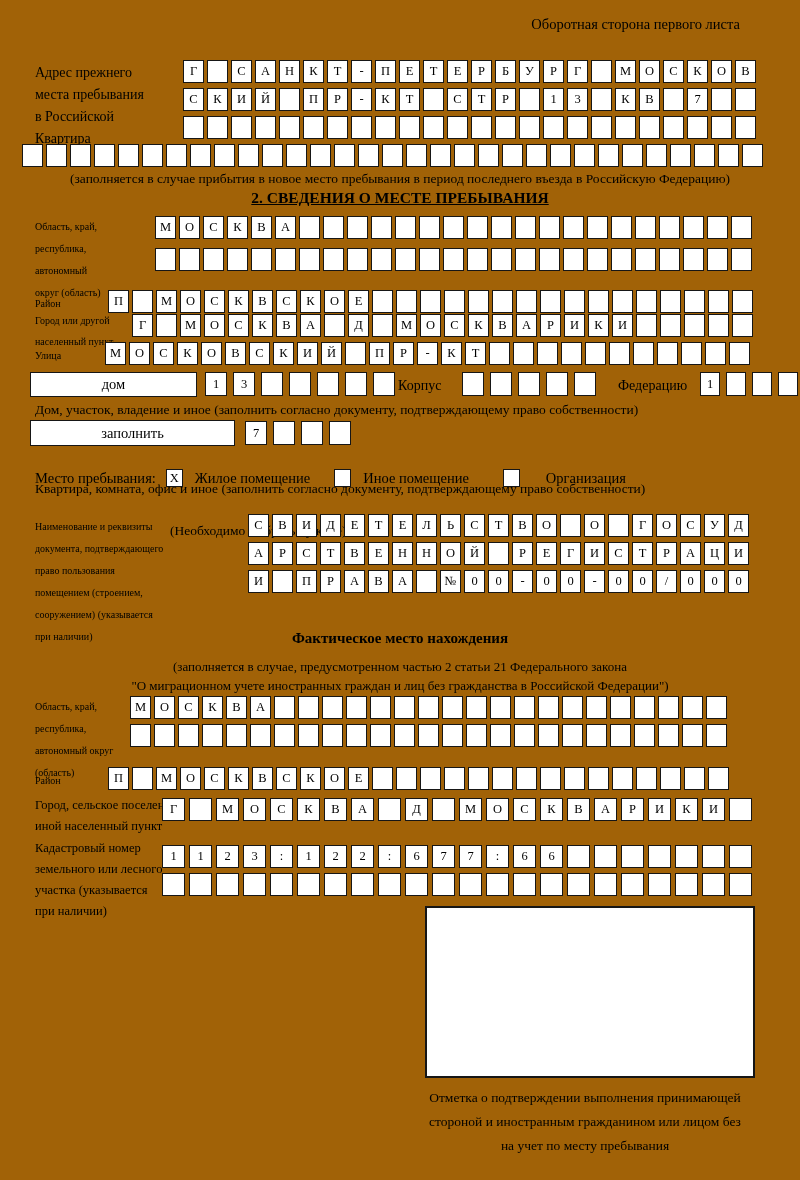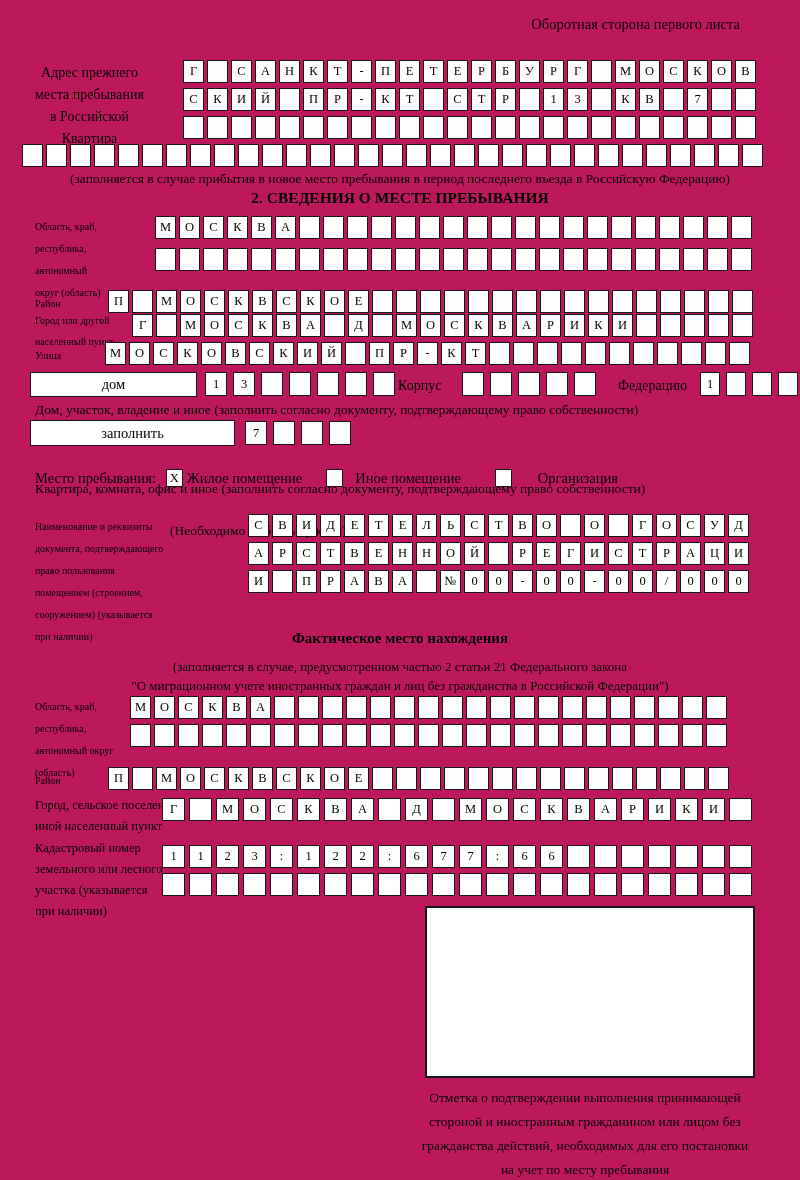--- a/index.html
+++ b/index.html
@@ -1,16 +1,16 @@
 <!DOCTYPE html>
 <html><head>
 <meta charset="utf-8">
 <style>
   html,body{margin:0;padding:0;background:#fff;}
-  .page{position:relative;width:800px;height:1180px;background:#be185d;color:#000;
+  .page{position:relative;width:800px;height:1180px;background:#a16207;color:#000;
         font-family:"Liberation Serif", serif;overflow:hidden;}
   .label{position:absolute;font-size:10px;line-height:21px;color:#000;}
   .label.lh22{line-height:22px;}
   .right{text-align:right;}
   .note{position:absolute;font-size:14.5px;}
   .caption{position:absolute;font-size:13.5px;line-height:18px;}
   .center{left:0;width:800px;text-align:center;}
   .title{position:absolute;font-weight:bold;font-size:15.5px;}
   .cellrow{position:absolute;display:flex;}
   .cell{flex:none;box-sizing:border-box;width:21px;height:23px;margin-right:3px;
@@ -28,21 +28,21 @@
   .stampcap{position:absolute;font-size:13.5px;line-height:24px;text-align:center;}
   .capline{position:absolute;font-size:13px;line-height:19px;}
 </style>
 </head>
 <body>
 
 <div class="page">
 
   <div class="note right" style="left:400px;top:16px;width:340px;">Оборотная сторона первого листа</div>
 
-  <div class="label lh22" style="left:35px;top:62px;font-size:14px;text-align:center;">
+  <div class="label lh22" style="left:35px;top:62px;font-size:14px;">
       <div>Адрес прежнего</div>
       <div>места пребывания</div>
       <div>в Российской</div>
       <div>Квартира</div>
     </div>
   <div class="cellrow" style="left:183px;top:60px;">
       <span class="cell">Г</span>
       <span class="cell"></span>
       <span class="cell">С</span>
       <span class="cell">А</span>
@@ -147,21 +147,21 @@
       <span class="cell"></span>
       <span class="cell"></span>
       <span class="cell"></span>
       <span class="cell"></span>
       <span class="cell"></span>
       <span class="cell"></span>
       <span class="cell"></span>
     </div>
   <div class="caption center" style="top:170px;font-size:13.5px;">(заполняется в случае прибытия в новое место пребывания в период последнего въезда в Российскую Федерацию)</div>
 
-  <div class="title center" style="top:189px;">2. СВЕДЕНИЯ О МЕСТЕ ПРЕБЫВАНИЯ</div>
+  <div class="title center" style="top:189px;text-decoration:underline;">2. СВЕДЕНИЯ О МЕСТЕ ПРЕБЫВАНИЯ</div>
 
   <div class="label lh22" style="left:35px;top:216px;">
       <div>Область, край,</div>
       <div>республика,</div>
       <div>автономный</div>
       <div>округ (область)</div>
     </div>
   <div class="cellrow" style="left:155px;top:216px;">
       <span class="cell">М</span>
       <span class="cell">О</span>
@@ -344,21 +344,21 @@
       <span class="cell">7</span>
       <span class="cell"></span>
       <span class="cell"></span>
       <span class="cell"></span>
     </div>
   <div class="caption" style="left:35px;top:480px;font-size:13.5px;">Квартира, комната, офис и иное (заполнить согласно документу, подтверждающему право собственности)</div>
 
   <div class="typerow" style="left:35px;top:468px;height:20px;">
     <span>Место пребывания:</span>
     <span class="checkbox" style="margin-left:10px;">X</span>
-    <span style="margin-left:4px;">Жилое помещение</span>
+    <span style="margin-left:12px;">Жилое помещение</span>
     <span class="checkbox" style="margin-left:24px;"></span>
     <span style="margin-left:12px;">Иное помещение</span>
     <span class="checkbox" style="margin-left:34px;"></span>
     <span style="margin-left:26px;">Организация</span>
   </div>
   <div class="capline" style="left:170px;top:493px;font-size:13.5px;margin-top:28px;">(Необходимо выбрать нужное)</div>
 
   <div class="label lh22" style="left:35px;top:516px;">
       <div>Наименование и реквизиты</div>
       <div>документа, подтверждающего</div>
@@ -613,17 +613,16 @@
       <span class="cell"></span>
       <span class="cell"></span>
       <span class="cell"></span>
       <span class="cell"></span>
     </div>
 
   <div class="stampbox" style="left:425px;top:906px;width:330px;height:172px;"></div>
   <div class="stampcap" style="left:385px;top:1086px;width:400px;">
       <div>Отметка о подтверждении выполнения принимающей</div>
       <div>стороной и иностранным гражданином или лицом без</div>
-      <div>гражданства действий, необходимых для его постановки</div>
       <div>на учет по месту пребывания</div>
     </div>
 
 </div>
 
 </body></html>

